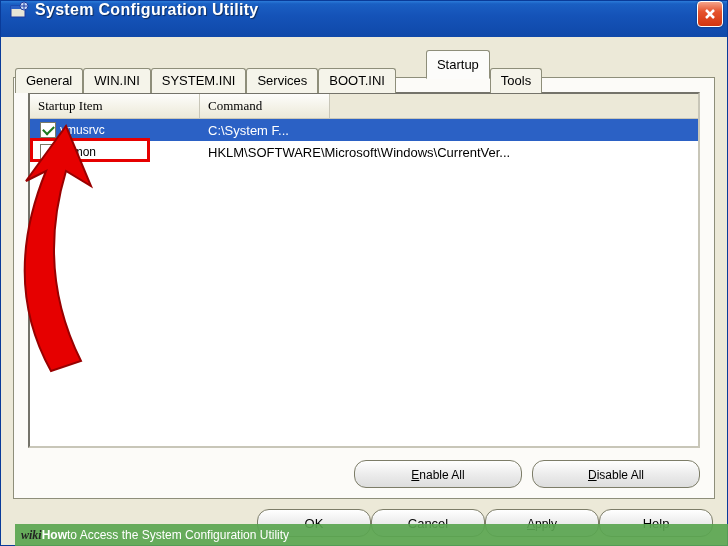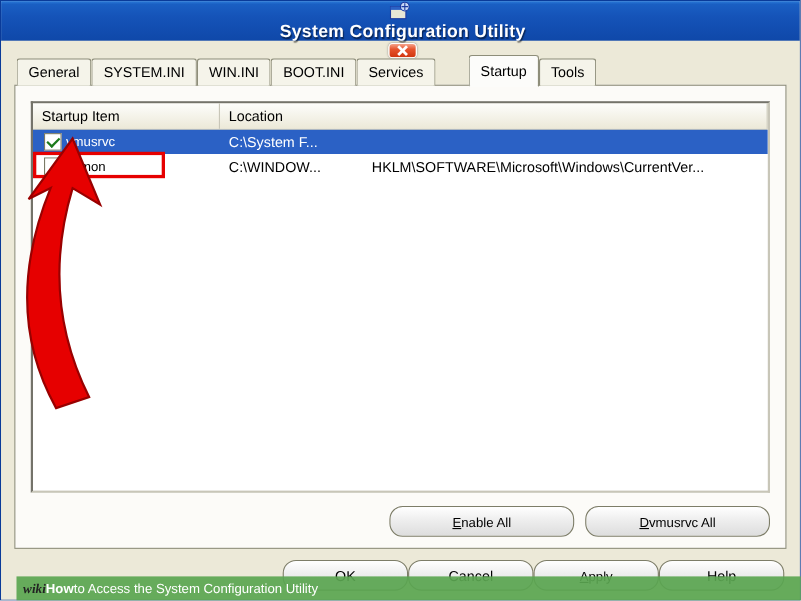--- a/index.html
+++ b/index.html
@@ -1,36 +1,36 @@
 <!DOCTYPE html>
 <html><head>
 <meta charset="utf-8">
 <style>
 * { box-sizing: border-box; margin: 0; padding: 0; font-family: Tahoma, sans-serif; font-size: 12px; }
 body { background: #eceae6; width: 728px; height: 546px; position: relative; overflow: hidden; }
 
 .window { position: absolute; top: 0; left: 0; width: 728px; height: 546px; border: 1px solid #0a3b99; background: #ece9d8; }
 
-.titlebar { height: 36px; background: linear-gradient(to bottom, #2b7bd9 0%, #1a5fc3 8%, #1553b8 40%, #0f48a9 100%); display: flex; align-items: center; padding: 0 4px 0 8px; position: relative; flex-direction: column; }
+.titlebar { height: 36px; background: linear-gradient(to bottom, #2b7bd9 0%, #1a5fc3 8%, #1553b8 40%, #0f48a9 100%); display: flex; padding: 0 4px 0 8px; position: relative; }
 .title-icon { width: 20px; height: 20px; margin-right: 6px; }
 .title-text { color: #fff; font-weight: bold; font-size: 16px; text-shadow: 1px 1px 1px rgba(0,0,0,0.5); flex: 1; letter-spacing: 0.3px; }
 .close-btn { width: 26px; height: 26px; background: linear-gradient(to bottom, #f5a48a 0%, #e6532d 40%, #d1350f 100%); border: 1px solid #fff; border-radius: 4px; display: flex; align-items: center; justify-content: center; cursor: pointer; box-shadow: 0 0 2px rgba(0,0,0,0.5); }
 .close-btn svg { stroke: #fff; stroke-width: 2.5; }
 
 .client { padding: 12px 12px 8px 12px; height: calc(100% - 36px); display: flex; flex-direction: column; background: #ece9d8; }
 
 .tabs { display: flex; align-items: flex-end; margin-bottom: -1px; position: relative; z-index: 2; padding-left: 2px; }
-.tab { padding: 4px 10px 5px 10px; border: 1px solid #8e8e7a; border-bottom: none; background: #f5f4ea; border-radius: 3px 3px 0 0; margin-right: 0px; font-size: 13px; cursor: pointer; position: relative; top: 0px; }
+.tab { padding: 4px 10px 5px 10px; border: 1px solid #8e8e7a; border-bottom: none; background: #f5f4ea; border-radius: 3px 3px 0 0; margin-right: 0px; font-size: 13px; cursor: pointer; position: relative; top: 15px; }
 .tab.active { background: #fcfcfa; border-bottom: 1px solid #fcfcfa; padding-top: 6px; padding-bottom: 6px; top: 1px; z-index: 3; margin-left: 30px; }
 
 .tabpanel { flex: 1; border: 1px solid #8e8e7a; background: #fcfbf8; padding: 14px 14px 10px 14px; display: flex; flex-direction: column; position: relative; z-index: 1; }
 
 .listview { flex: 1; border: 2px inset #c8c6b8; background: #fff; overflow: hidden; }
 .lv-header { display: flex; background: #ece9d8; border-bottom: 1px solid #c8c6b8; }
-.lv-hcol { padding: 4px 8px; border-right: 1px solid #c8c6b8; font-size: 13px; background: linear-gradient(to bottom,#fdfdfb,#ece9d8); cursor: pointer; }
+.lv-hcol { padding: 4px 8px; border-right: 1px solid #c8c6b8; font-size: 13px; background: linear-gradient(to bottom,#fdfdfb,#ece9d8); cursor: pointer; font-family: Liberation Serif, serif; }
 .c0 { width: 170px; }
 .c1 { width: 130px; }
 .c2 { flex: 1; }
 .lv-row { display: flex; align-items: center; height: 22px; }
 .lv-row.selected { background: #2b61c5; color: #fff; }
 .lv-cell { padding: 0 4px 0 8px; overflow: hidden; white-space: nowrap; text-overflow: ellipsis; font-size: 13px; }
 .lv-chk { width: 16px; height: 16px; border: 1px solid #7a7a66; background: #fff; margin-right: 4px; margin-left: 2px; display: inline-flex; align-items: center; justify-content: center; flex-shrink: 0; }
 .lv-chk.checked::after { content: ""; width: 9px; height: 5px; border-left: 2px solid #1c7a1c; border-bottom: 2px solid #1c7a1c; transform: rotate(-45deg) translate(1px,-1px); }
 .highlight-box { position: absolute; border: 3px solid #e60000; pointer-events: none; }
 
@@ -66,56 +66,55 @@
           <line x1="2" y1="2" x2="10" y2="10"></line>
           <line x1="10" y1="2" x2="2" y2="10"></line>
         </svg>
     </div>
   </div>
 
   <div class="client">
 
     <div class="tabs" id="tabs">
         <div class="tab">General</div>
+        <div class="tab">WIN.INI</div>
         <div class="tab">SYSTEM.INI</div>
-        <div class="tab">WIN.INI</div>
+        <div class="tab">Services</div>
         <div class="tab">BOOT.INI</div>
-        <div class="tab">Services</div>
         <div class="tab active">Startup</div>
         <div class="tab">Tools</div>
       </div>
 
     <div class="tabpanel">
       <div class="listview" style="position:relative;">
         <div class="lv-header">
           <div class="lv-hcol c0">Startup Item</div>
-          <div class="lv-hcol c2">Location</div>
+          <div class="lv-hcol c1">Command</div>
         </div>
         <div id="rows">
             <div class="lv-row selected">
               <div class="lv-cell c0" style="display:flex;align-items:center;">
                 <span class="lv-chk checked"></span>
                 <span>vmusrvc</span>
               </div>
               <div class="lv-cell c1">C:\System F...</div>
             </div>
             <div class="lv-row">
               <div class="lv-cell c0" style="display:flex;align-items:center;">
                 <span class="lv-chk"></span>
                 <span>ctfmon</span>
               </div>
-              <div class="lv-cell c1">C:\WINDOW...</div>
               <div class="lv-cell c2">HKLM\SOFTWARE\Microsoft\Windows\CurrentVer...</div>
             </div>
           </div>
         <div class="highlight-box" id="hl" style="left: 0px; top: 44px; width: 120px; height: 24px;"></div>
       </div>
       <div class="panel-buttons">
         <button class="xp wide"><span class="mn">E</span><span>nable All</span></button>
-        <button class="xp wide"><span class="mn">D</span><span>vmusrvc All</span></button>
+        <button class="xp wide"><span class="mn">D</span><span>isable All</span></button>
       </div>
     </div>
 
     <div class="bottom-buttons">
       <button class="xp">OK</button>
       <button class="xp">Cancel</button>
       <button class="xp"><span class="mn">A</span><span>pply</span></button>
       <button class="xp">Help</button>
     </div>
 

